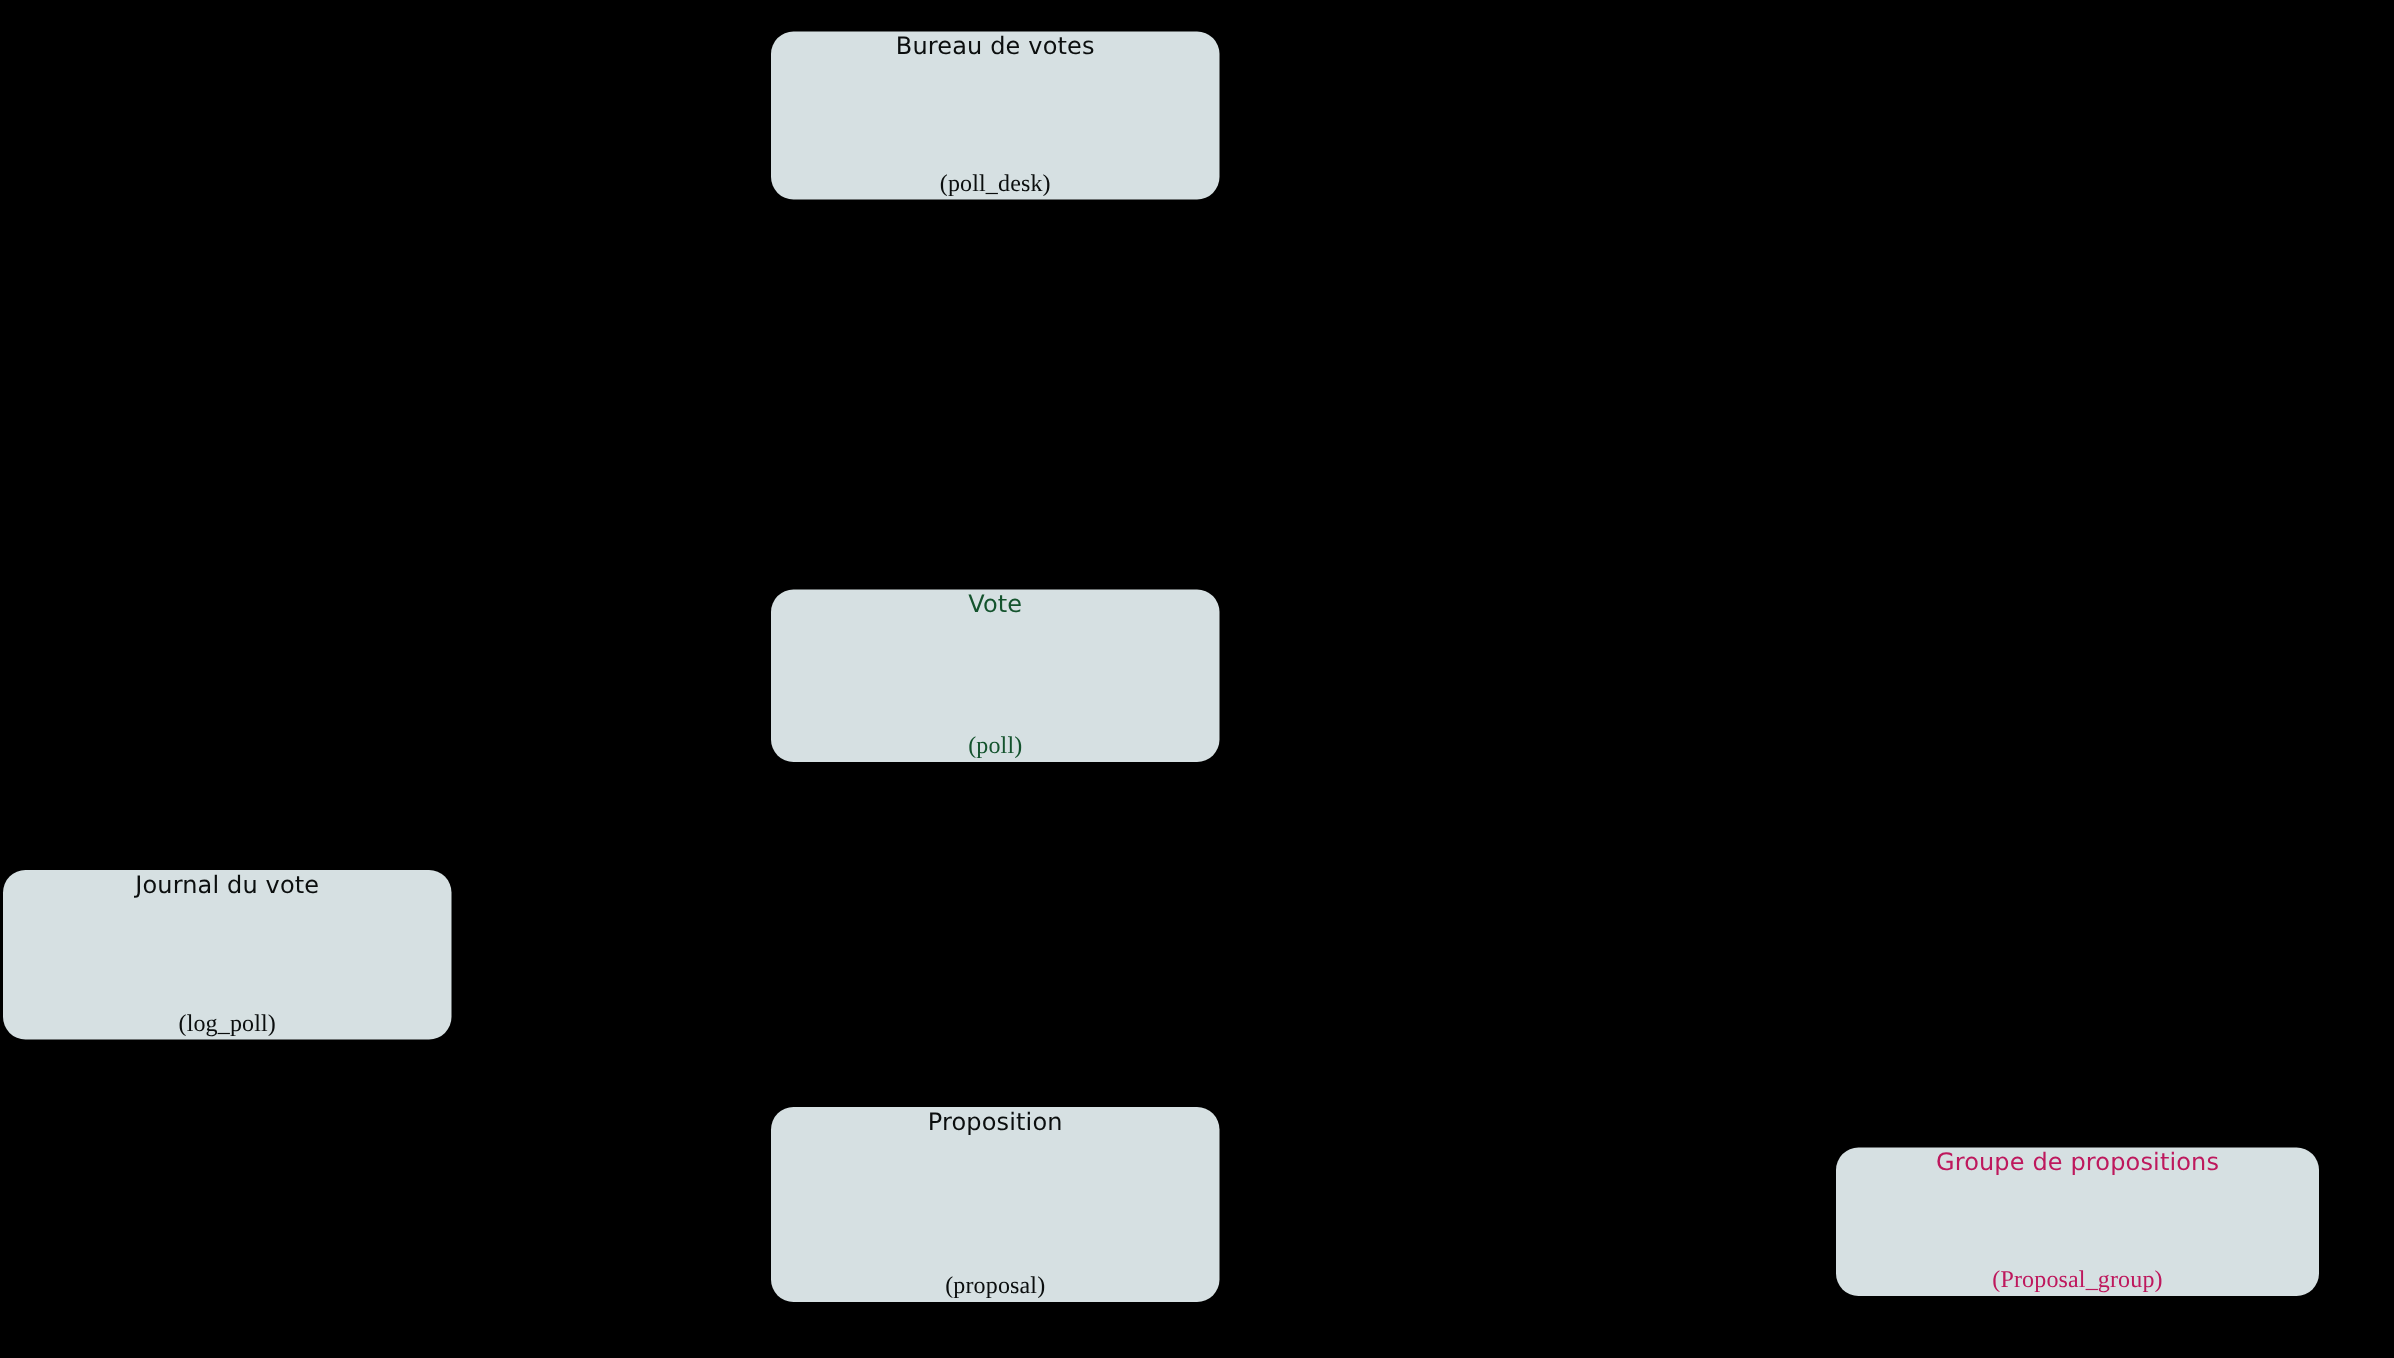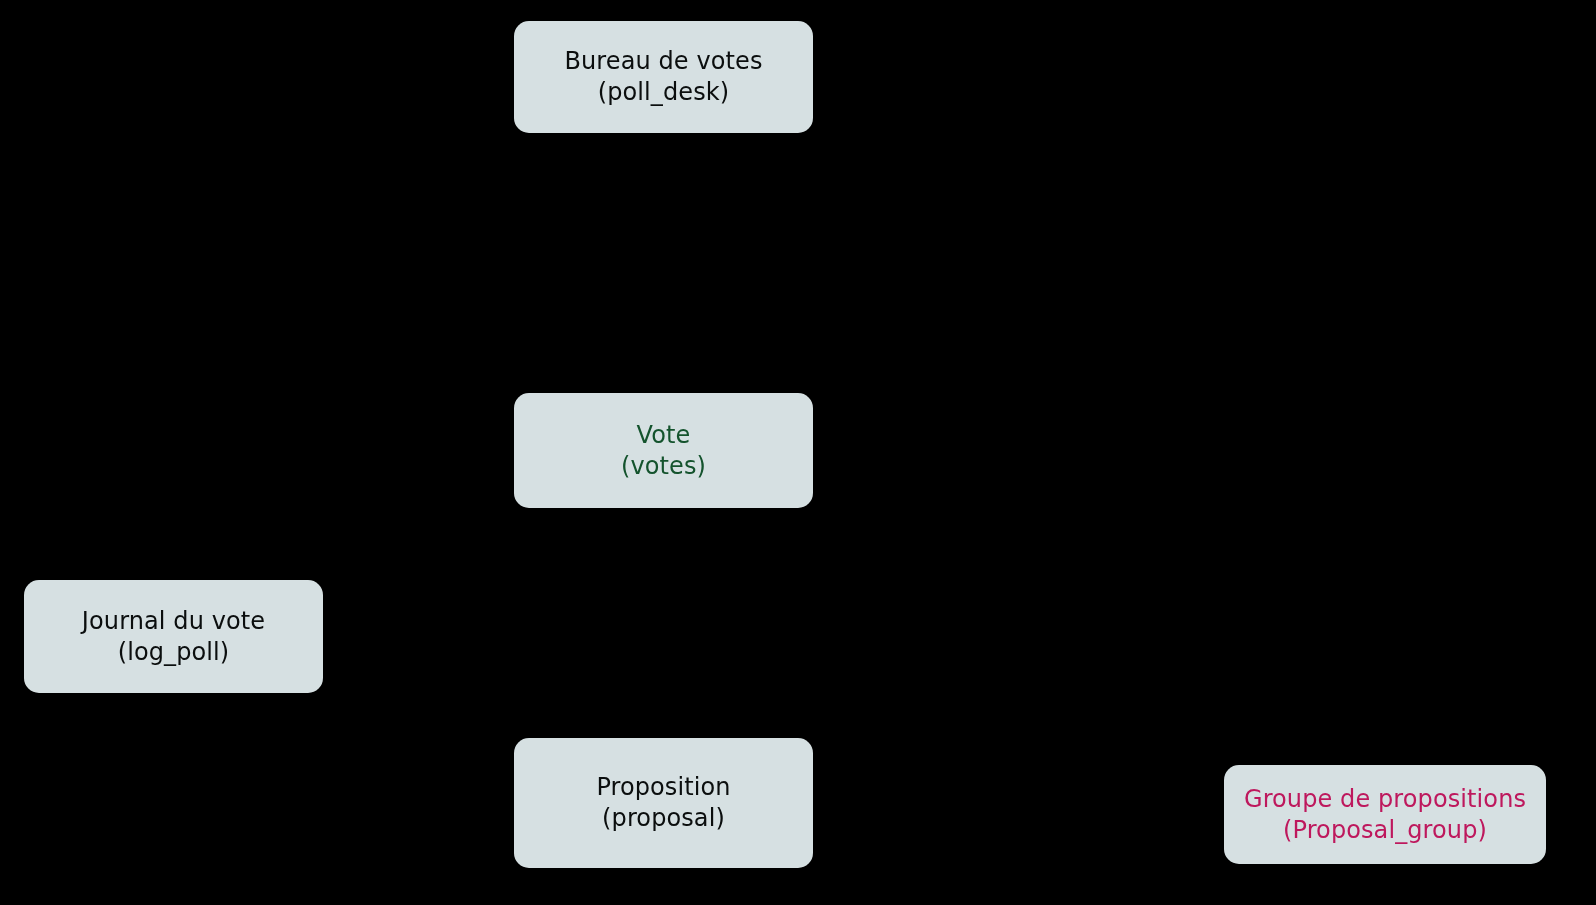--- a/index.html
+++ b/index.html
@@ -17,51 +17,52 @@
     font-family: "DejaVu Sans", "Liberation Sans", sans-serif;
   }
   .entity-node {
     position: absolute;
     box-sizing: border-box;
     background: #d6e0e2;
     border-radius: 15px;
     display: flex;
     flex-direction: column;
     align-items: center;
-    justify-content: center;
+    justify-content: space-between;
     text-align: center;
     color: #0b0e0e;
-    font-size: 24px;
+    font-size: 16px;
     line-height: 1.28;
     font-weight: 400;
     letter-spacing: 0.1px;
     padding: 0 10px;
   }
   .entity-label {
     display: block;
     white-space: nowrap;
   }
   .entity-code {
     display: block;
     white-space: nowrap;
+    font-family: Liberation Serif, serif;
   }
 </style>
 </head>
 <body>
 
 <div id="canvas">
     <div class="entity-node" style="left: 514px; top: 21px; width: 299px; height: 112px; background: rgb(214, 224, 226); color: rgb(11, 14, 14);">
       <span class="entity-label">Bureau de votes</span>
       <span class="entity-code">(poll_desk)</span>
     </div>
     <div class="entity-node" style="left: 514px; top: 393px; width: 299px; height: 115px; background: rgb(214, 224, 226); color: #14532d;">
       <span class="entity-label">Vote</span>
-      <span class="entity-code">(votes)</span>
+      <span class="entity-code">(poll)</span>
     </div>
-    <div class="entity-node" style="left: 2px; top: 580px; width: 299px; height: 113px; background: rgb(214, 224, 226); color: rgb(11, 14, 14); margin-left: 22px;">
+    <div class="entity-node" style="left: 2px; top: 580px; width: 299px; height: 113px; background: rgb(214, 224, 226); color: rgb(11, 14, 14);">
       <span class="entity-label">Journal du vote</span>
       <span class="entity-code">(log_poll)</span>
     </div>
     <div class="entity-node" style="left: 514px; top: 738px; width: 299px; height: 130px; background: rgb(214, 224, 226); color: rgb(11, 14, 14);">
       <span class="entity-label">Proposition</span>
       <span class="entity-code">(proposal)</span>
     </div>
     <div class="entity-node" style="left: 1224px; top: 765px; width: 322px; height: 99px; background: rgb(214, 224, 226); color: #be185d;">
       <span class="entity-label">Groupe de propositions</span>
       <span class="entity-code">(Proposal_group)</span>

